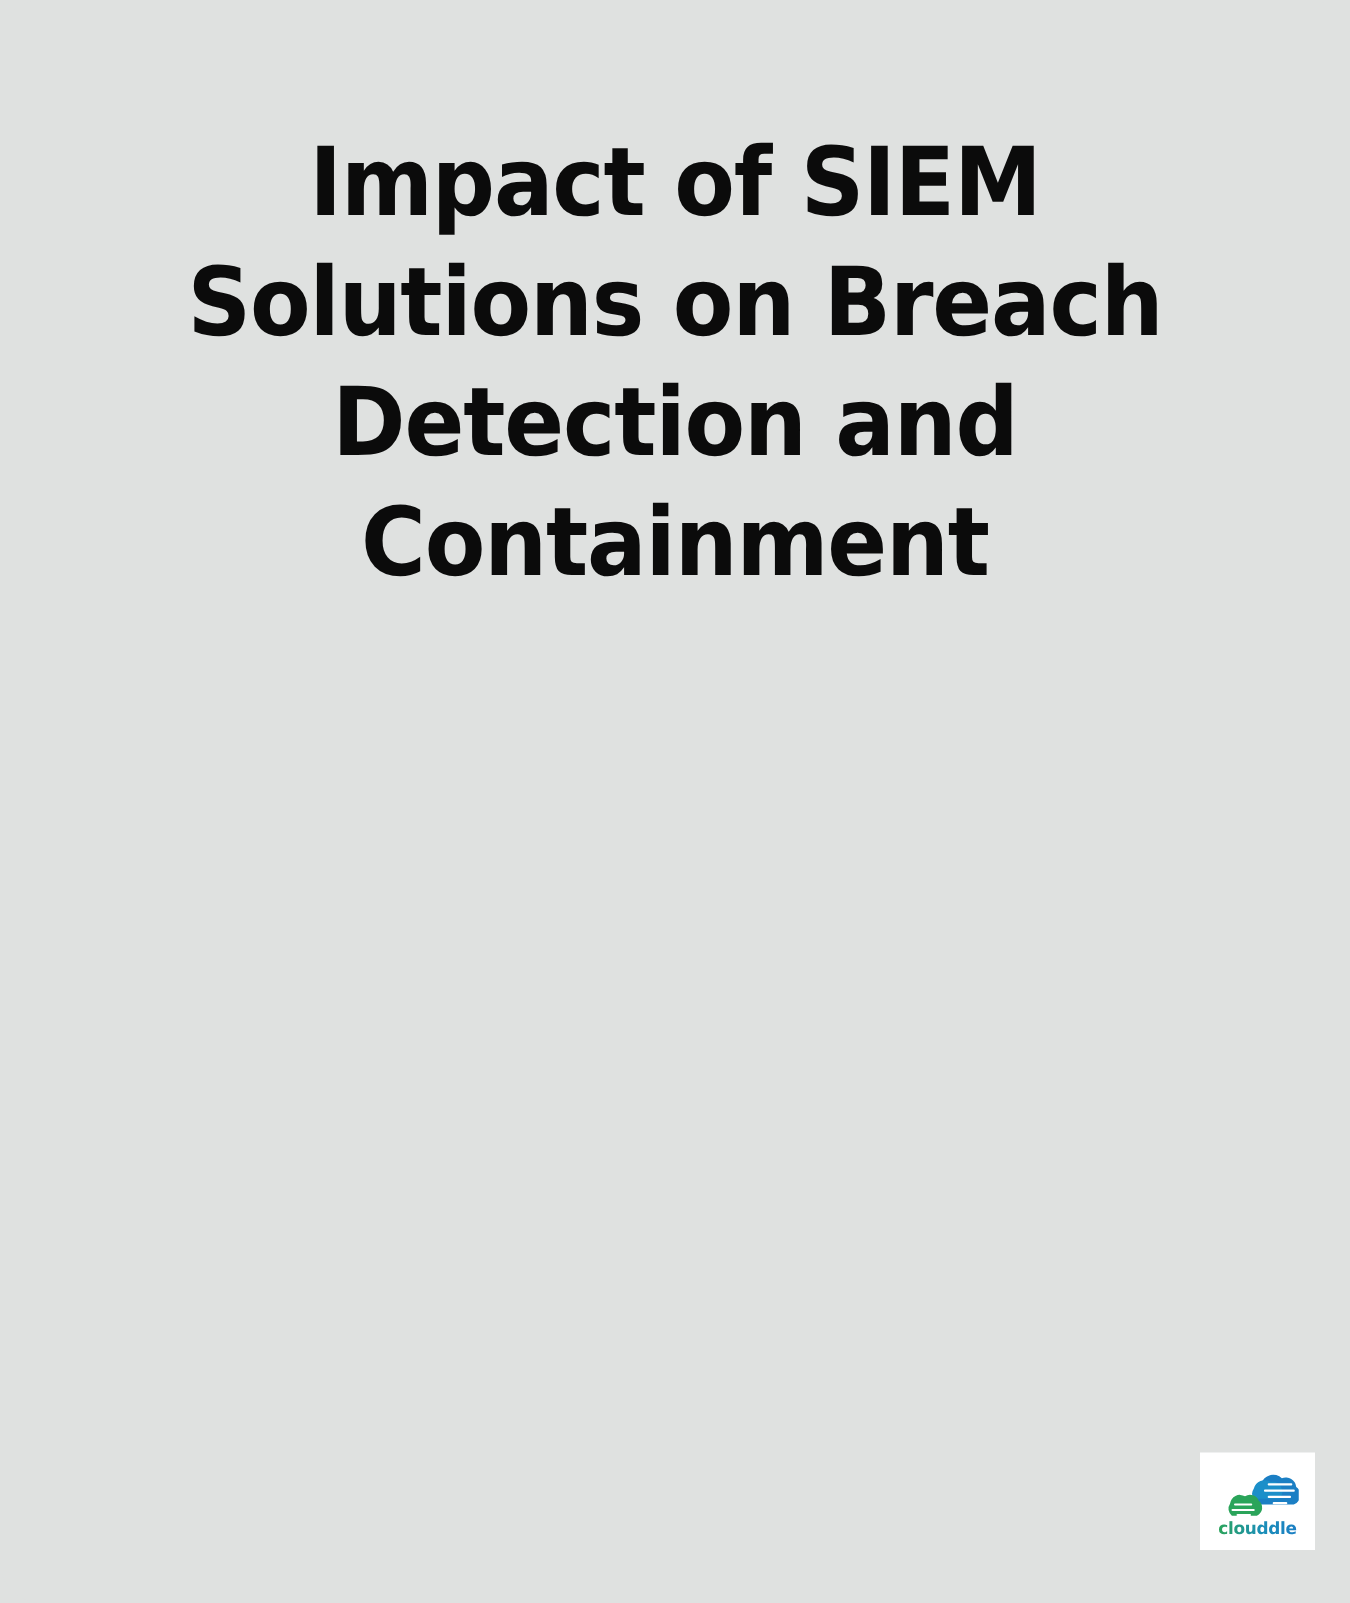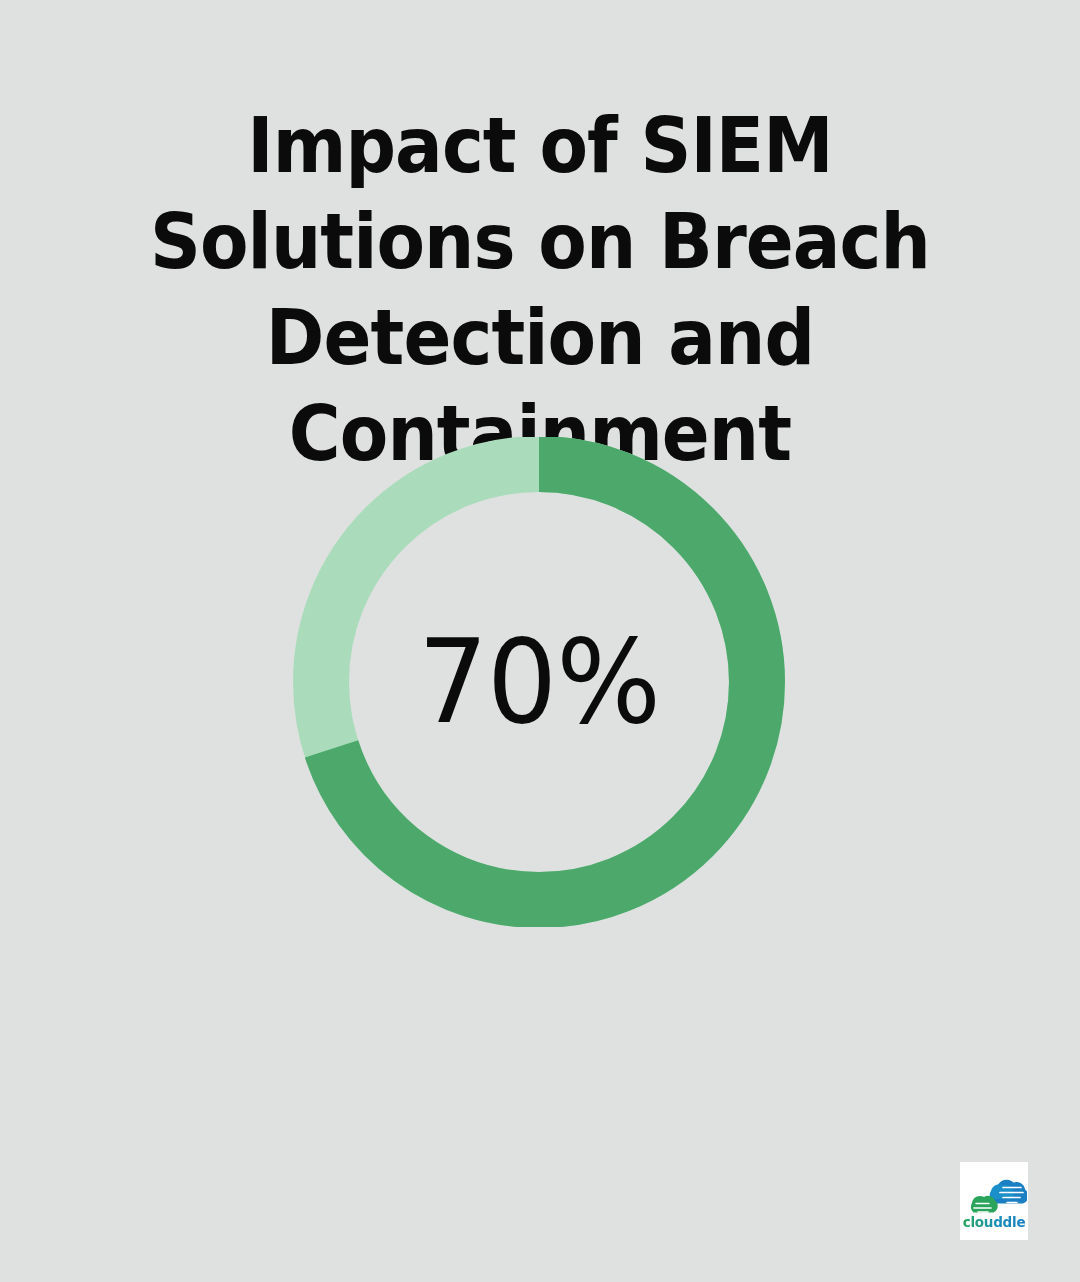--- a/index.html
+++ b/index.html
@@ -91,47 +91,38 @@
     color:#2f3542;
     transform:scaleX(0.93);
     transform-origin:center top;
   }
 
   
   #logo-box {
     position:absolute;
     left:960px;
     top:1162px;
-    width:68px;
+    width:92px;
     height:78px;
     background:#ffffff;
     display:flex;
     align-items:center;
     justify-content:center;
   }
   #logo-svg { display:block; width:66px; height:58px; }
 </style>
 </head>
 <body>
 
 <div id="infographic">
 
   <div id="title-block">
     <h1 id="chart-title">Impact of SIEM Solutions on Breach Detection and Containment</h1>
   </div>
 
-  <div id="donut-wrap">
-    <svg id="donut-svg" viewBox="0 0 492 490">
-
-      <circle id="arc-remainder" cx="246" cy="245" r="218" fill="none" stroke="#aadcbb" stroke-width="56"></circle>
-
-      <circle id="arc-filled" cx="246" cy="245" r="218" fill="none" stroke="#4ca86b" stroke-width="56" stroke-dasharray="958.8140778756048 1369.7343969651497" transform="rotate(-90 246 245)"></circle>
-    </svg>
-    <div id="donut-center-label">70%</div>
-  </div>
 
 
   <div id="logo-box">
     <svg id="logo-svg" viewBox="0 0 132 116">
       <defs>
         <linearGradient id="wordGrad" x1="0" y1="0" x2="1" y2="0">
           <stop offset="0%" stop-color="#2aa45a"></stop>
           <stop offset="55%" stop-color="#1b8fb8"></stop>
           <stop offset="100%" stop-color="#1b7fc4"></stop>
         </linearGradient>

